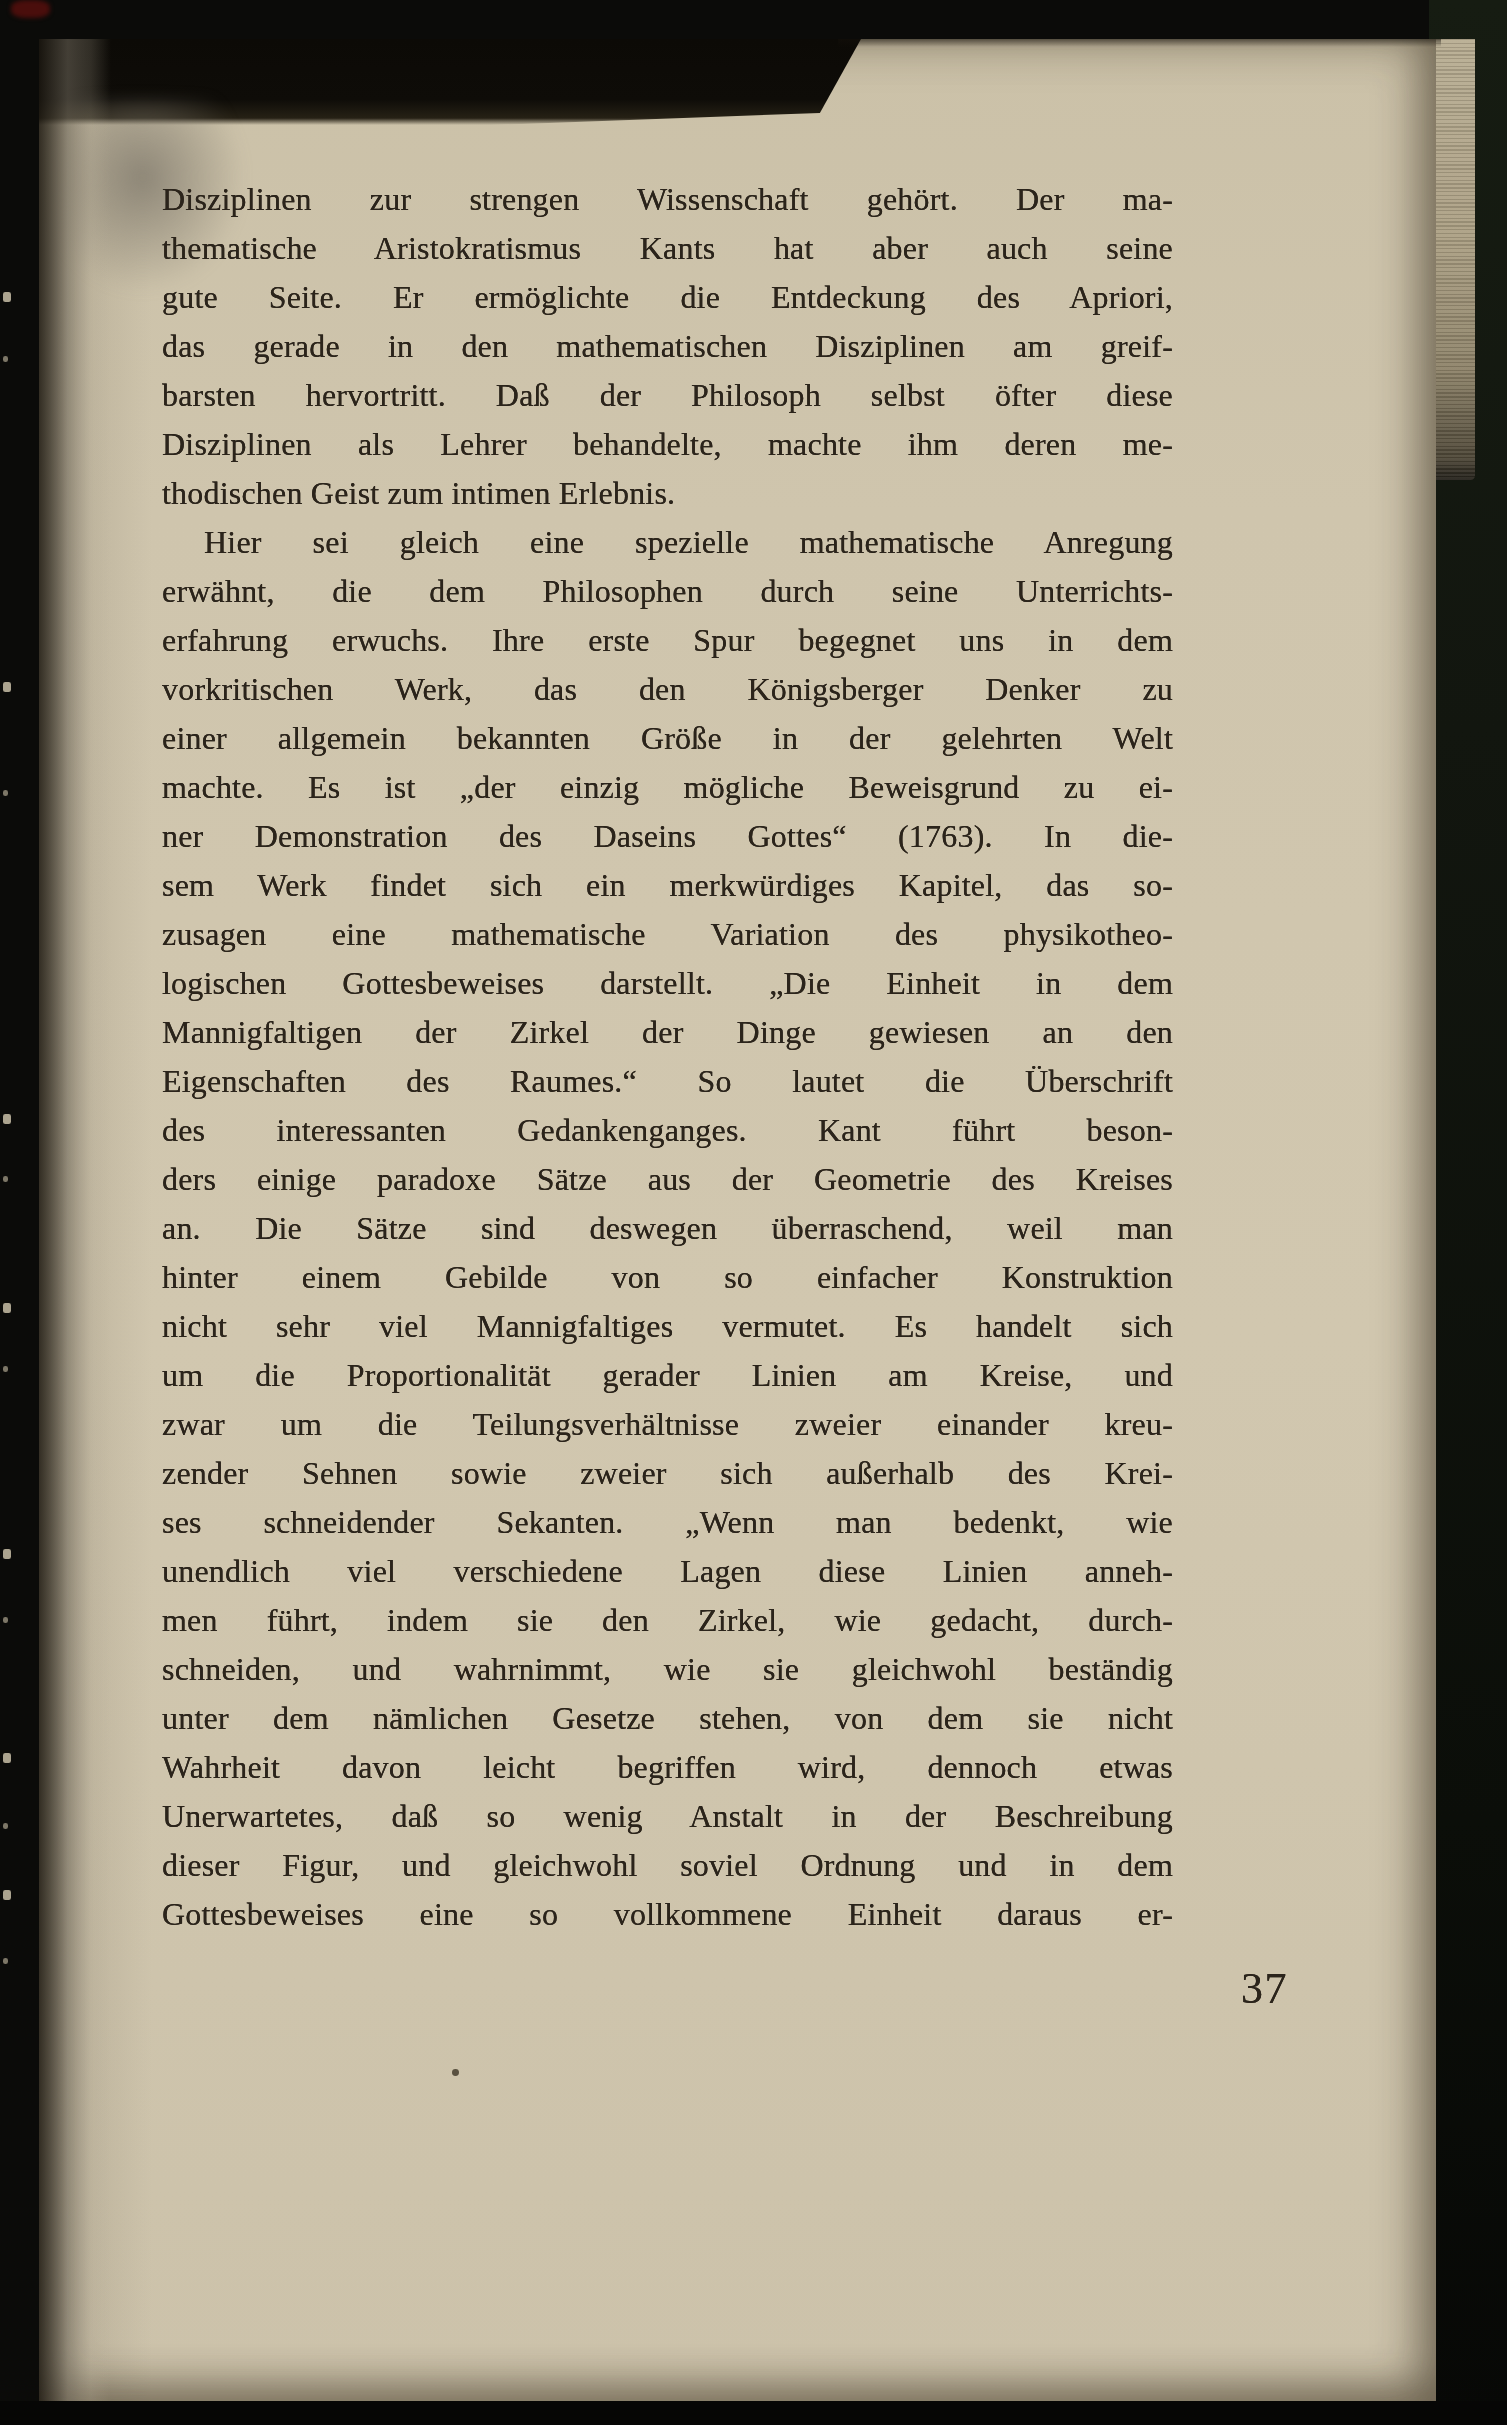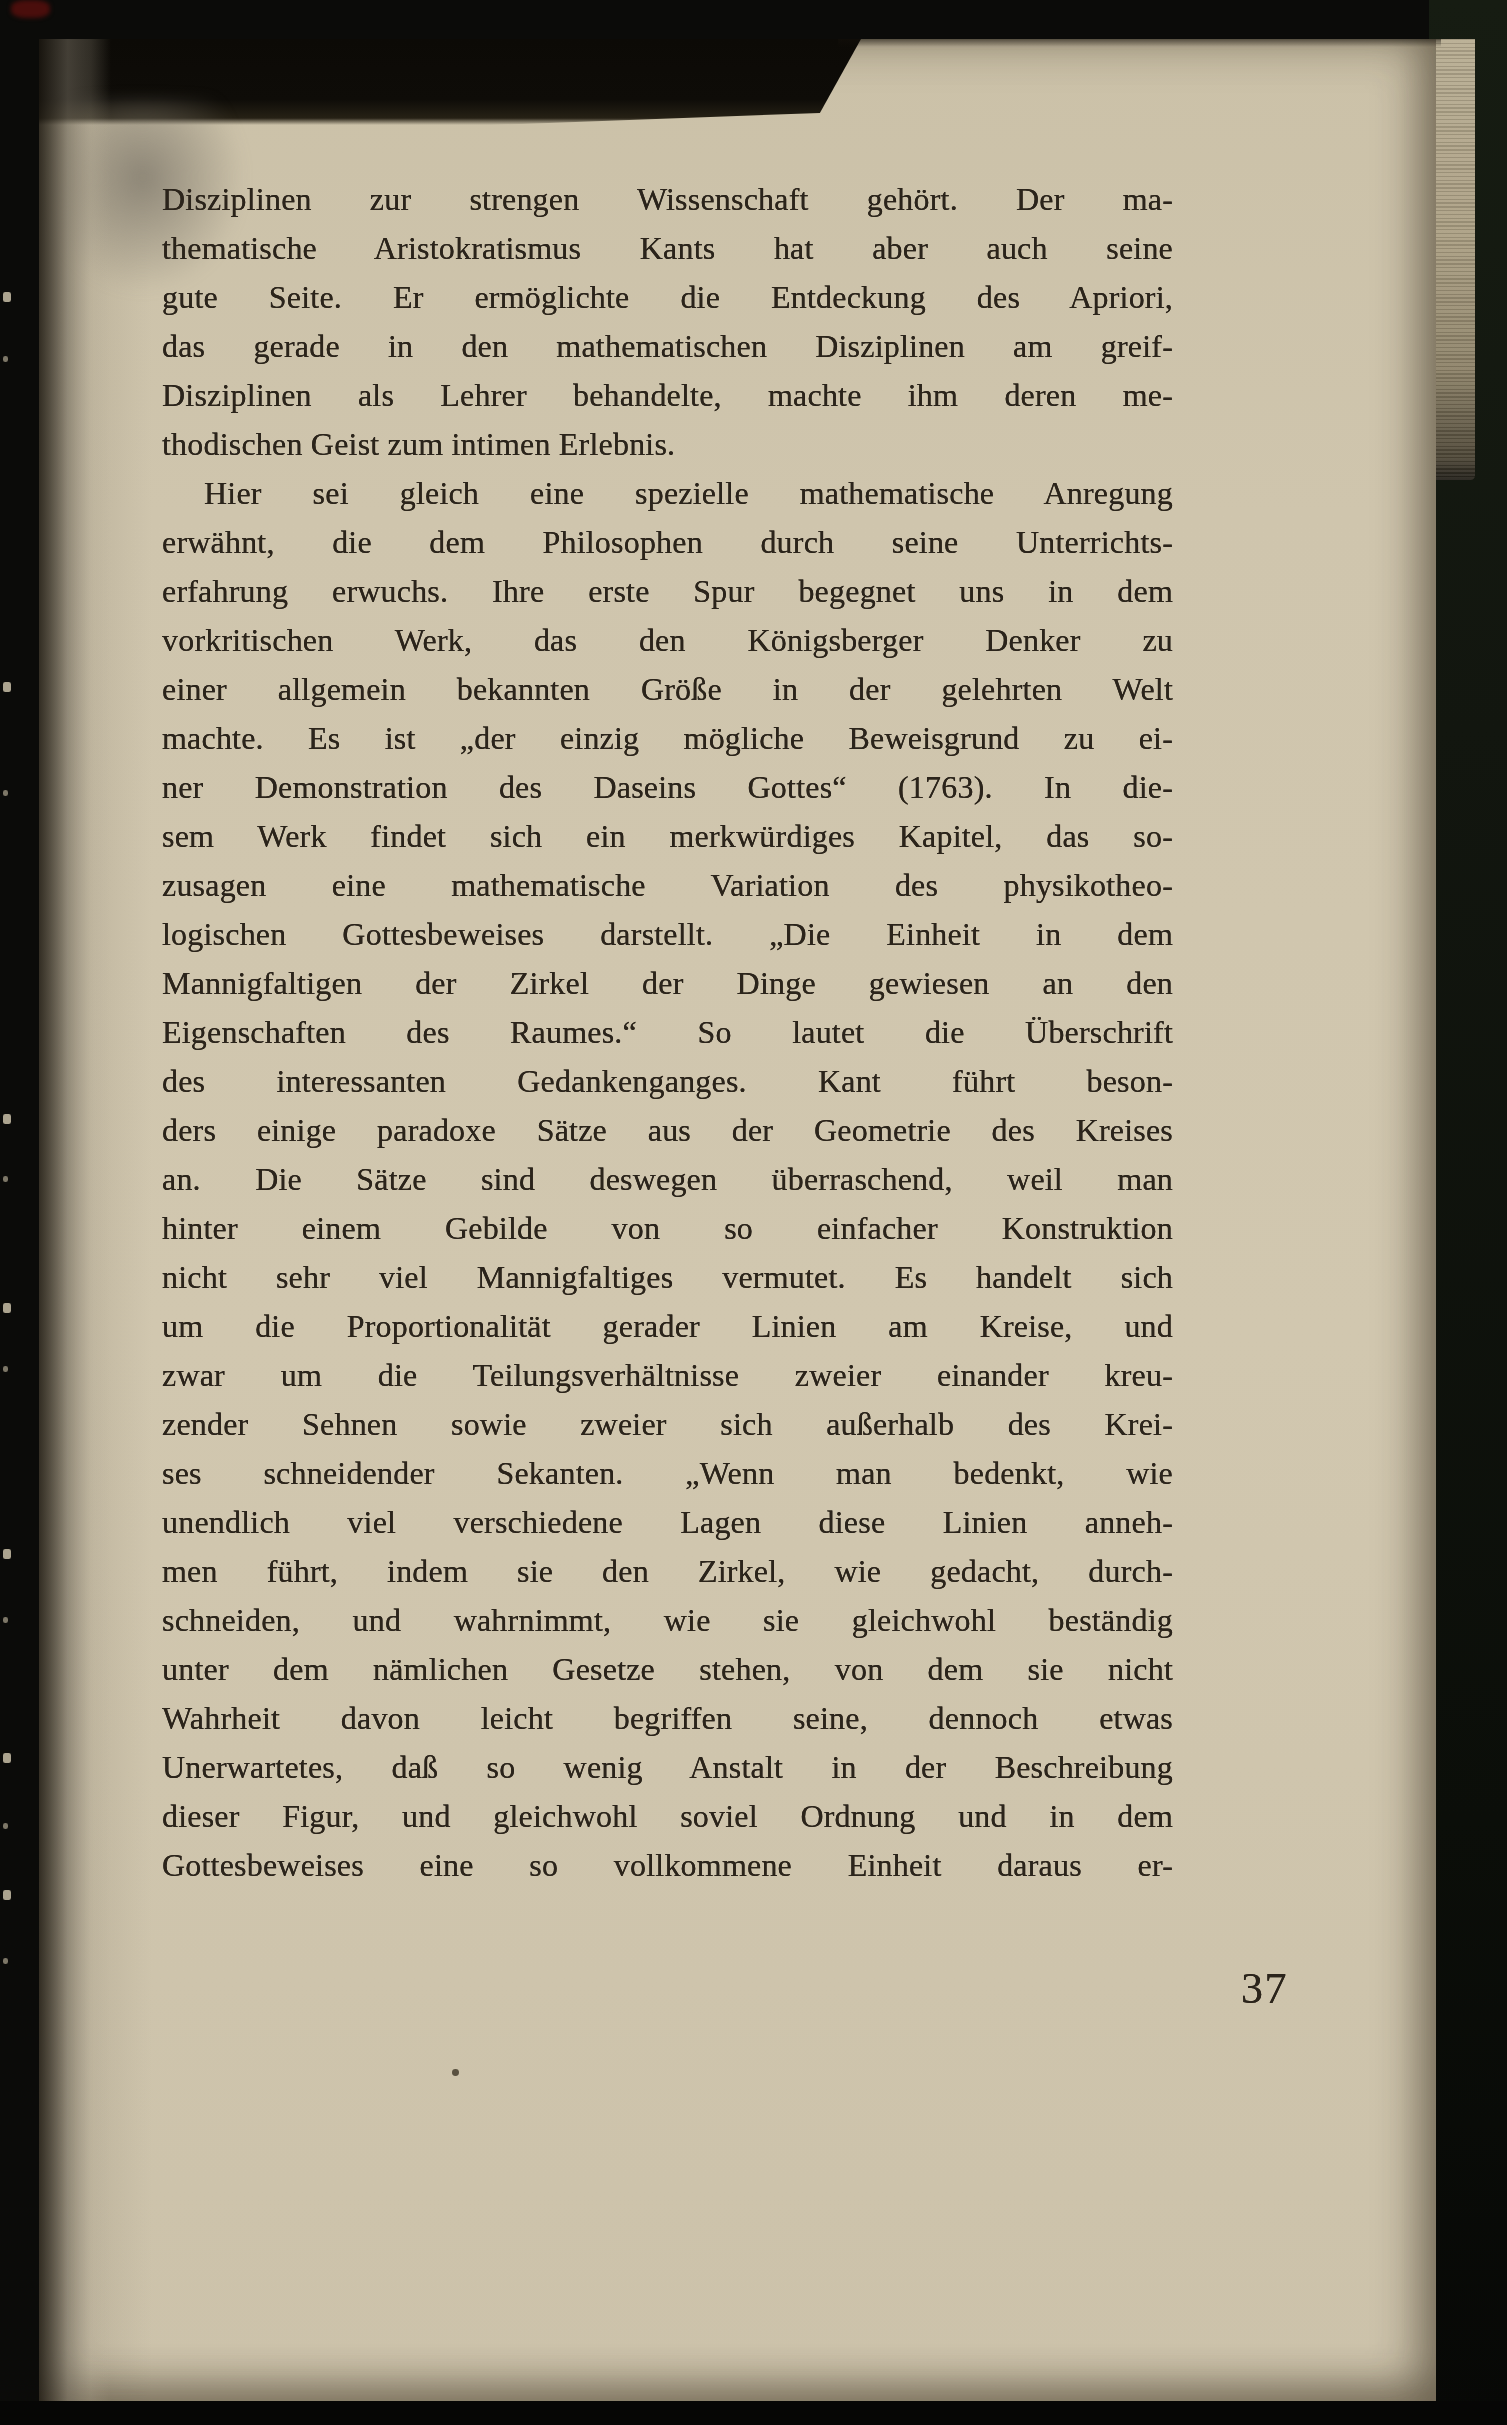--- a/index.html
+++ b/index.html
@@ -153,20 +153,21 @@
     <div class="top-shadow"></div>
     <div class="top-edge-line"></div>
     <div class="corner-blur"></div>
     <div class="gutter-shadow"></div>
 
     <div class="text-block">
         <div class="line">Disziplinen zur strengen Wissenschaft gehört. Der ma-</div>
         <div class="line">thematische Aristokratismus Kants hat aber auch seine</div>
         <div class="line">gute Seite. Er ermöglichte die Entdeckung des Apriori,</div>
         <div class="line">das gerade in den mathematischen Disziplinen am greif-</div>
+        <div class="line">barsten hervortritt. Daß der Philosoph selbst öfter diese</div>
         <div class="line">Disziplinen als Lehrer behandelte, machte ihm deren me-</div>
         <div class="line para-end">thodischen Geist zum intimen Erlebnis.</div>
         <div class="line indent">Hier sei gleich eine spezielle mathematische Anregung</div>
         <div class="line">erwähnt, die dem Philosophen durch seine Unterrichts-</div>
         <div class="line">erfahrung erwuchs. Ihre erste Spur begegnet uns in dem</div>
         <div class="line">vorkritischen Werk, das den Königsberger Denker zu</div>
         <div class="line">einer allgemein bekannten Größe in der gelehrten Welt</div>
         <div class="line">machte. Es ist „der einzig mögliche Beweisgrund zu ei-</div>
         <div class="line">ner Demonstration des Daseins Gottes“ (1763). In die-</div>
         <div class="line">sem Werk findet sich ein merkwürdiges Kapitel, das so-</div>
@@ -180,21 +181,21 @@
         <div class="line">hinter einem Gebilde von so einfacher Konstruktion</div>
         <div class="line">nicht sehr viel Mannigfaltiges vermutet. Es handelt sich</div>
         <div class="line">um die Proportionalität gerader Linien am Kreise, und</div>
         <div class="line">zwar um die Teilungsverhältnisse zweier einander kreu-</div>
         <div class="line">zender Sehnen sowie zweier sich außerhalb des Krei-</div>
         <div class="line">ses schneidender Sekanten. „Wenn man bedenkt, wie</div>
         <div class="line">unendlich viel verschiedene Lagen diese Linien anneh-</div>
         <div class="line">men führt, indem sie den Zirkel, wie gedacht, durch-</div>
         <div class="line">schneiden, und wahrnimmt, wie sie gleichwohl beständig</div>
         <div class="line">unter dem nämlichen Gesetze stehen, von dem sie nicht</div>
-        <div class="line">Wahrheit davon leicht begriffen seine, dennoch etwas</div>
+        <div class="line">Wahrheit davon leicht begriffen wird, dennoch etwas</div>
         <div class="line">Unerwartetes, daß so wenig Anstalt in der Beschreibung</div>
         <div class="line">dieser Figur, und gleichwohl soviel Ordnung und in dem</div>
         <div class="line">Gottesbeweises eine so vollkommene Einheit daraus er-</div>
       </div>
 
     <div class="page-number">37</div>
     <div class="page-dot"></div>
   </div>
 
   <i class="speck" style="top:292px"></i>

